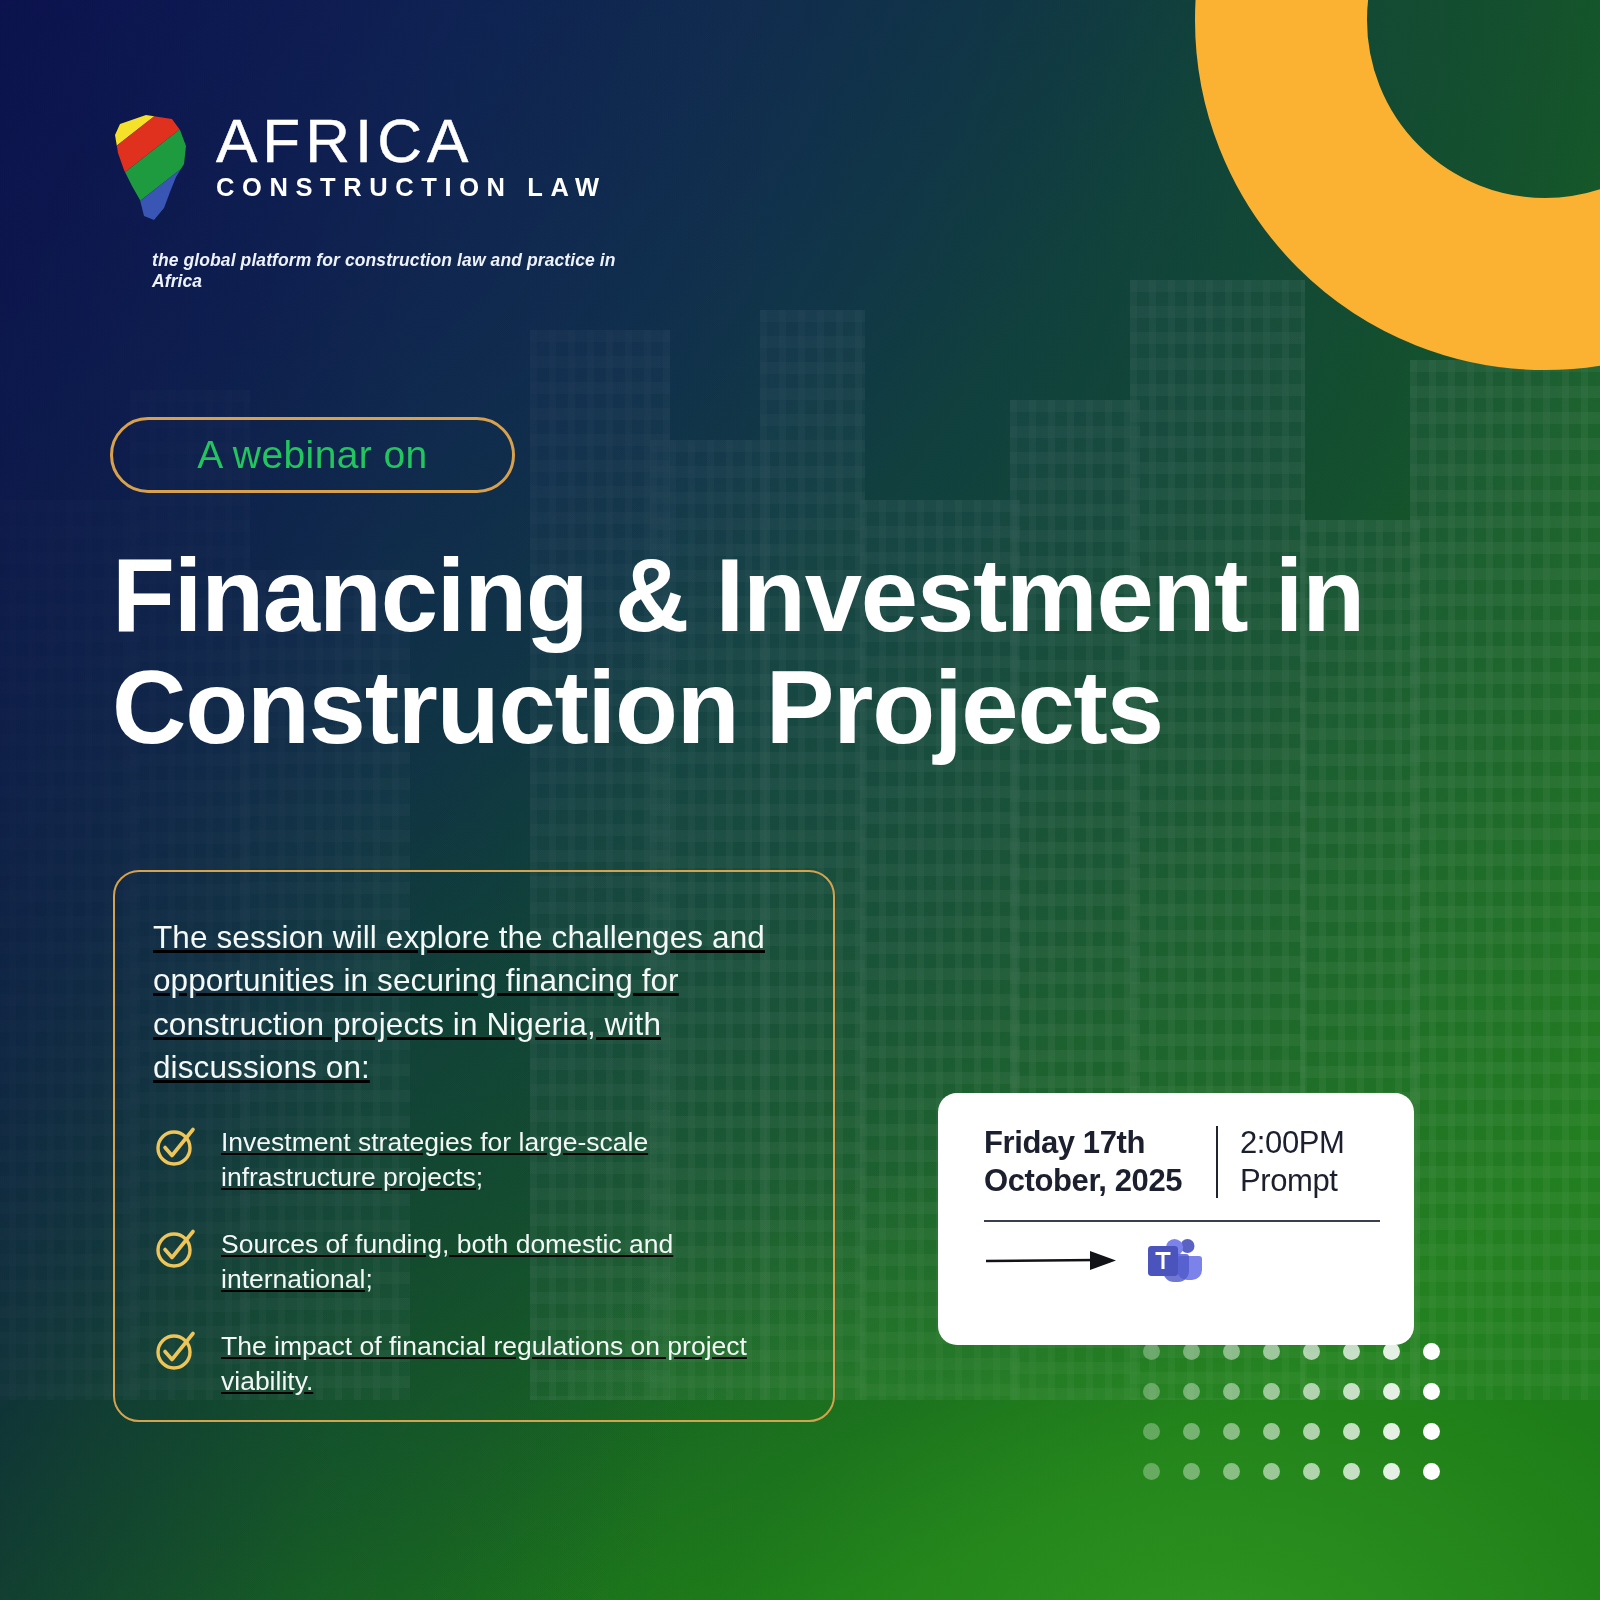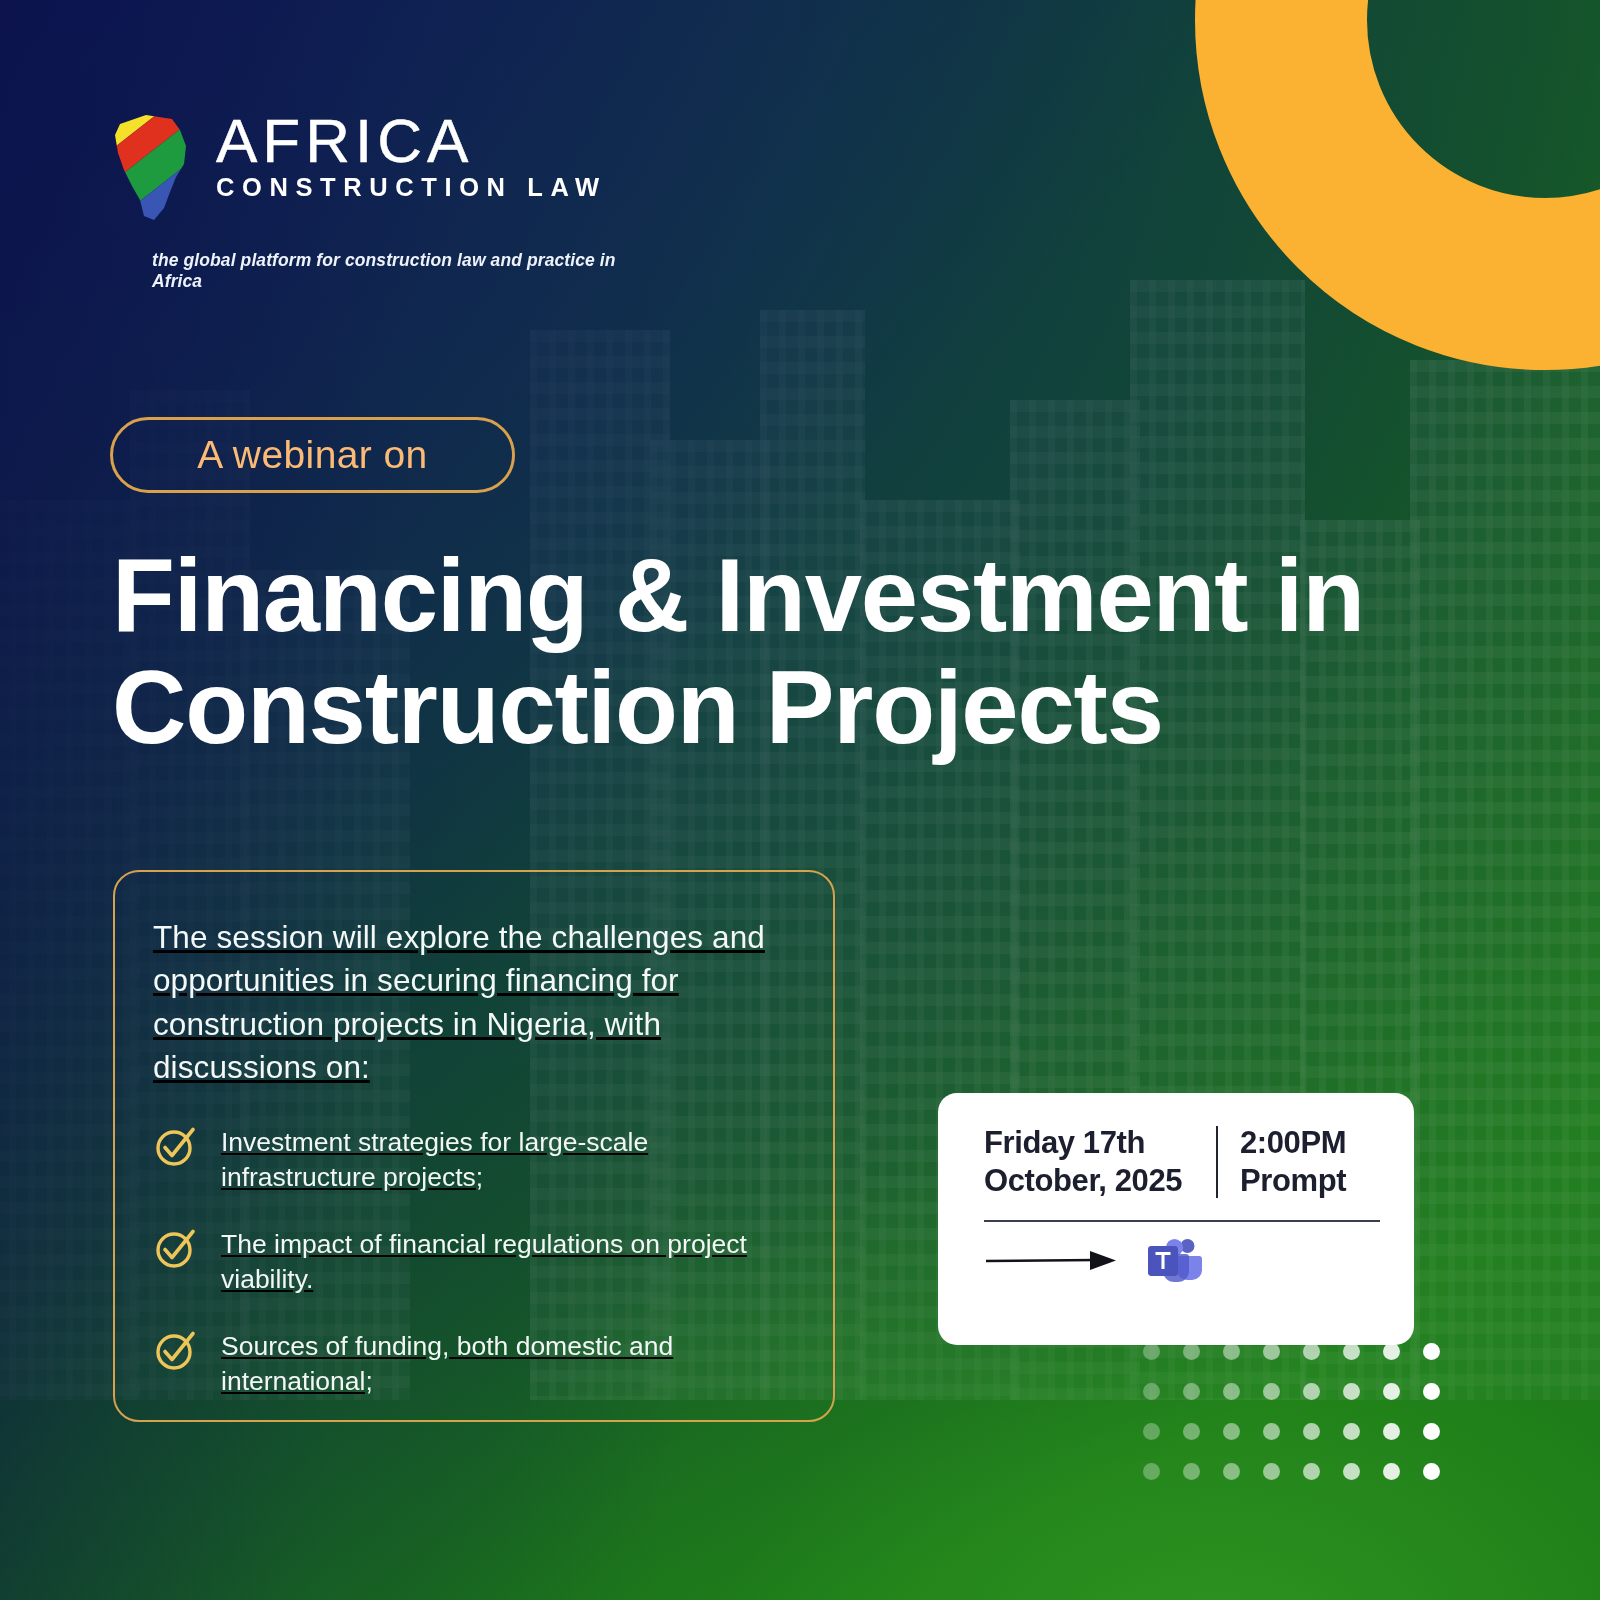--- a/index.html
+++ b/index.html
@@ -101,21 +101,21 @@
   
   .pill {
     position:absolute; left:110px; top:417px;
     width:405px; height:76px;
     border:3px solid #d9a council; 
     border:3px solid #d9a14b;
     border-radius:38px;
     display:flex; align-items:center; justify-content:center;
   }
   .pill span {
-    font-size:39px; font-weight:400; color:#fdba74; letter-spacing:0.4px;
+    font-size:39px; font-weight:400; color:#22c55e; letter-spacing:0.4px;
   }
 
   
   .headline {
     position:absolute; left:112px; top:540px; width:1300px;
     font-size:103px; font-weight:700; color:#ffffff;
     line-height:1.09; letter-spacing:-1.2px;
   }
 
   
@@ -150,21 +150,21 @@
   .event-date {
     font-size:31px; font-weight:700; color:#1b1f2e;
     line-height:1.22; letter-spacing:-0.4px;
     width:232px;
   }
   .event-divider {
     width:2px; align-self:stretch; background:#20242f;
     margin:2px 22px 2px 0;
   }
   .event-time {
-    font-size:31px; font-weight:700; color:#1b1f2e;
+    font-size:31px; font-weight:400; color:#1b1f2e;
     line-height:1.22; letter-spacing:-0.4px;
   }
   .event-rule {
     height:2px; background:#3a3f4d; margin-top:20px;
   }
   .event-bottom {
     display:flex; align-items:center; margin-top:15px; gap:14px;
   }
   .arrow { width:148px; height:26px; flex:0 0 auto; }
   .teams-logo { width:56px; height:46px; flex:0 0 auto; }
@@ -273,29 +273,29 @@
           <path d="M12,23.5 L19,31.5 L40,5.5" fill="none" stroke="#eec558" stroke-width="3.6" stroke-linecap="round" stroke-linejoin="round"></path>
         </svg>
         <div class="bullet-text">Investment strategies for large-scale infrastructure projects;</div>
       </div>
 
       <div class="bullet">
         <svg class="check-icon" viewBox="0 0 44 44">
           <circle cx="21" cy="24" r="16" fill="none" stroke="#eec558" stroke-width="3.4"></circle>
           <path d="M12,23.5 L19,31.5 L40,5.5" fill="none" stroke="#eec558" stroke-width="3.6" stroke-linecap="round" stroke-linejoin="round"></path>
         </svg>
-        <div class="bullet-text">The impact of financial regulations on project viability.</div>
+        <div class="bullet-text">Sources of funding, both domestic and international;</div>
       </div>
 
       <div class="bullet">
         <svg class="check-icon" viewBox="0 0 44 44">
           <circle cx="21" cy="24" r="16" fill="none" stroke="#eec558" stroke-width="3.4"></circle>
           <path d="M12,23.5 L19,31.5 L40,5.5" fill="none" stroke="#eec558" stroke-width="3.6" stroke-linecap="round" stroke-linejoin="round"></path>
         </svg>
-        <div class="bullet-text">Sources of funding, both domestic and international;</div>
+        <div class="bullet-text">The impact of financial regulations on project viability.</div>
       </div>
 
     </div>
   </div>
 
   <div class="event-card">
     <div class="event-top">
       <div class="event-date">
         <div>Friday 17th</div>
         <div>October, 2025</div>

